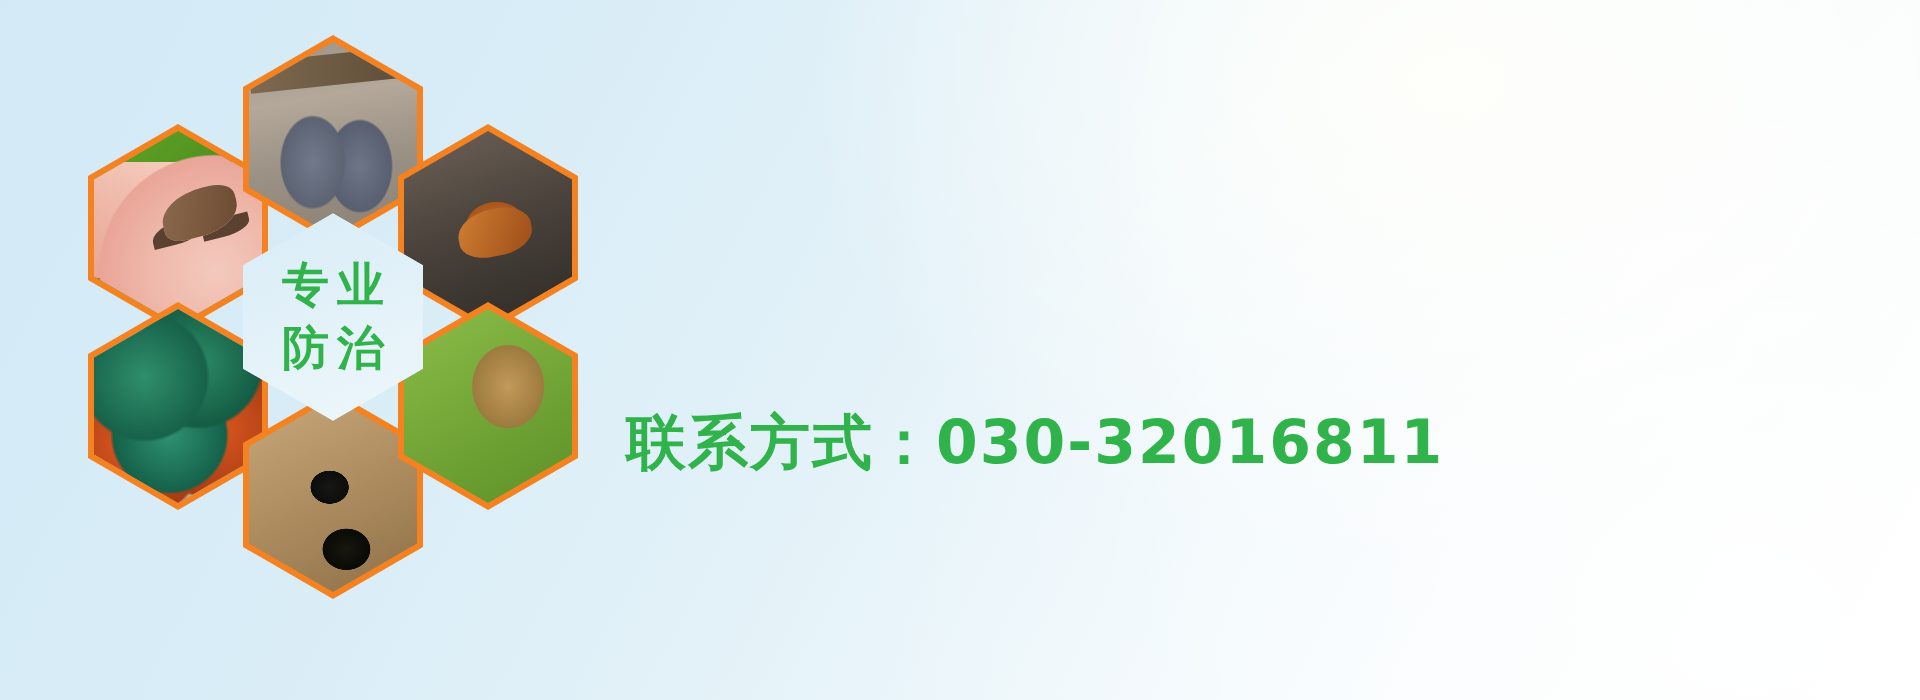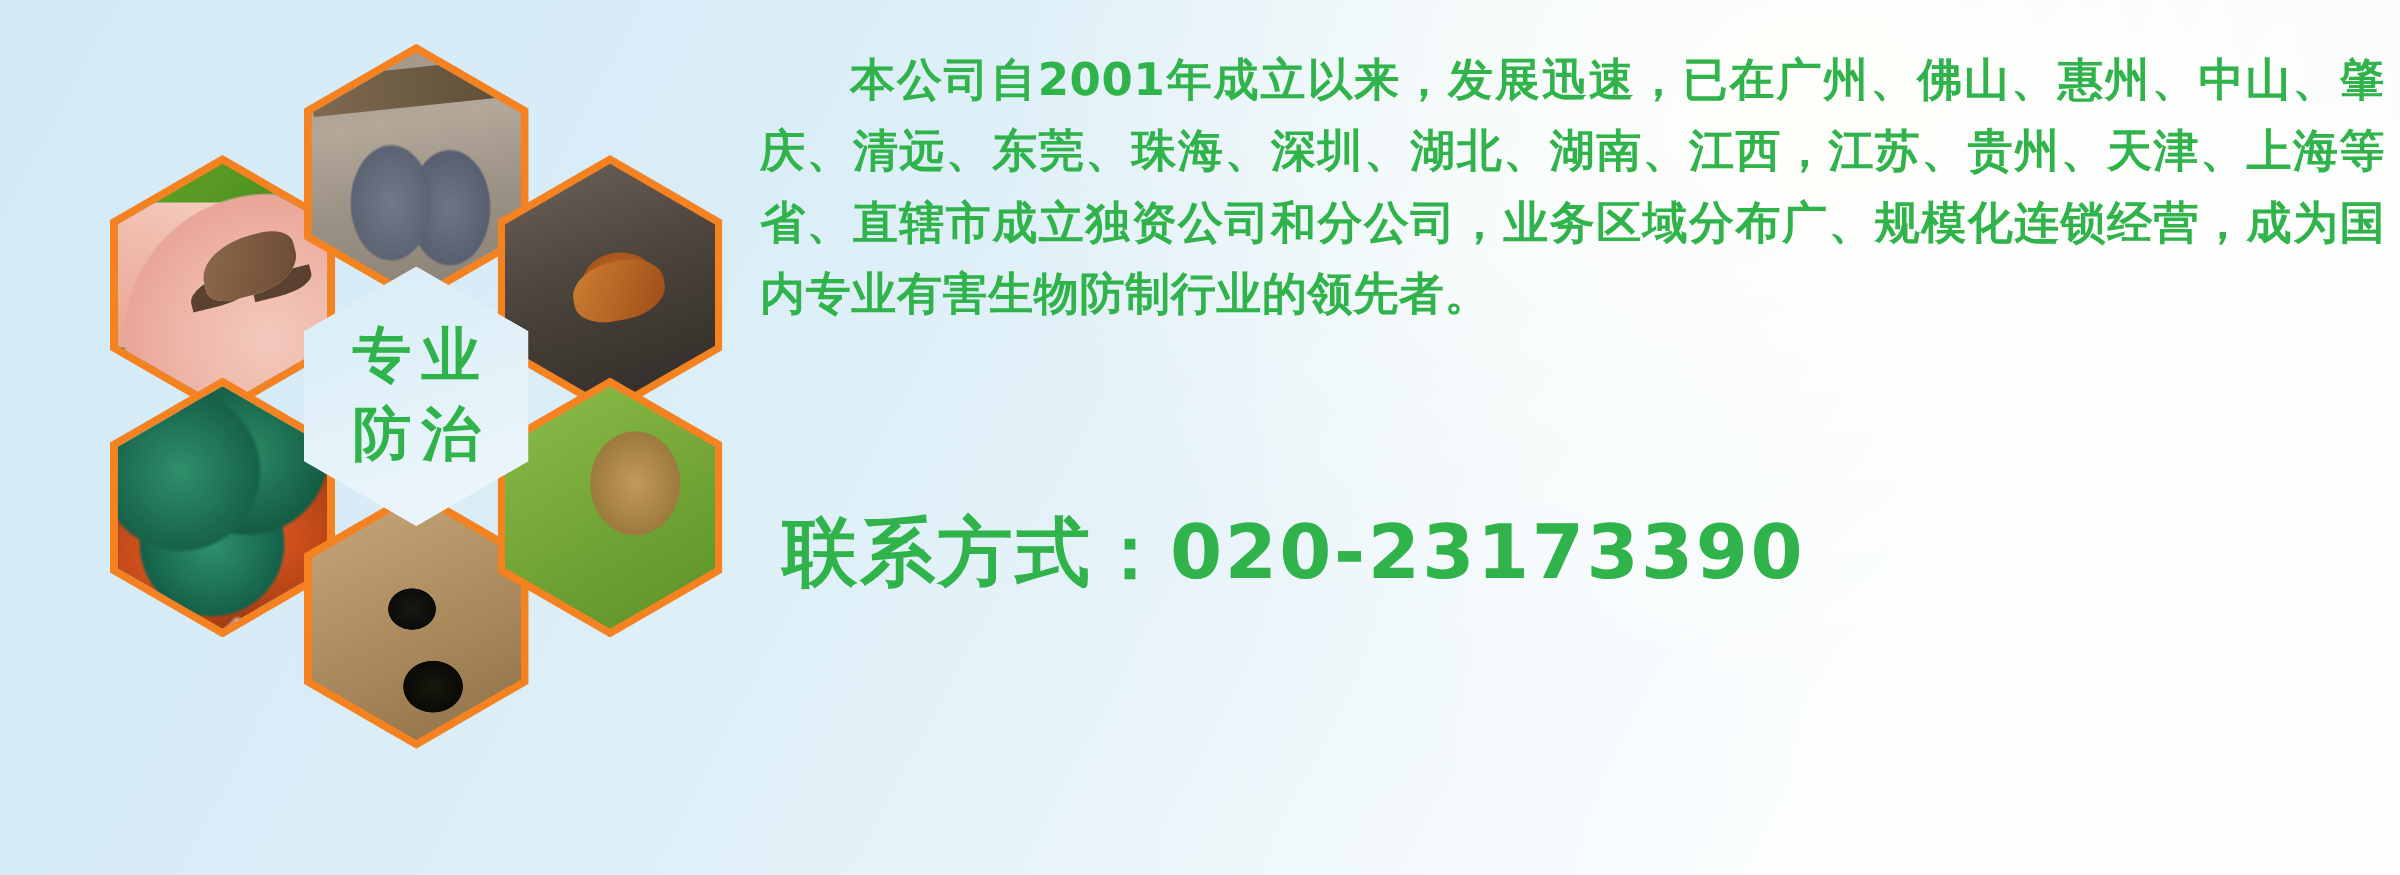--- a/index.html
+++ b/index.html
@@ -173,21 +173,20 @@
       <div class="inner">
         <div class="slogan-line l1">专业</div>
         <div class="slogan-line l2">防治</div>
       </div>
     </div>
 
   </div>
 
   <div id="content">
 
-    <div id="paragraph">本公司自2001年成立以来，发展迅速，已在广州、佛山、惠州、中山、肇庆、清远、东莞、珠海、深圳、湖北、湖南、江西，江苏、贵州、天津、上海等省、直辖市成立独资公司和分公司，业务区域分布广、规模化连锁经营，成为国内专业有害生物防制行业的领先者。</div>
 
     <div id="contact">
-      <div class="contact-line l1">联系方式：020-23173390</div>
+      <div class="contact-line l1">联系方式：030-32016811</div>
     </div>
 
   </div>
 
 </div>
 
 </body></html>

